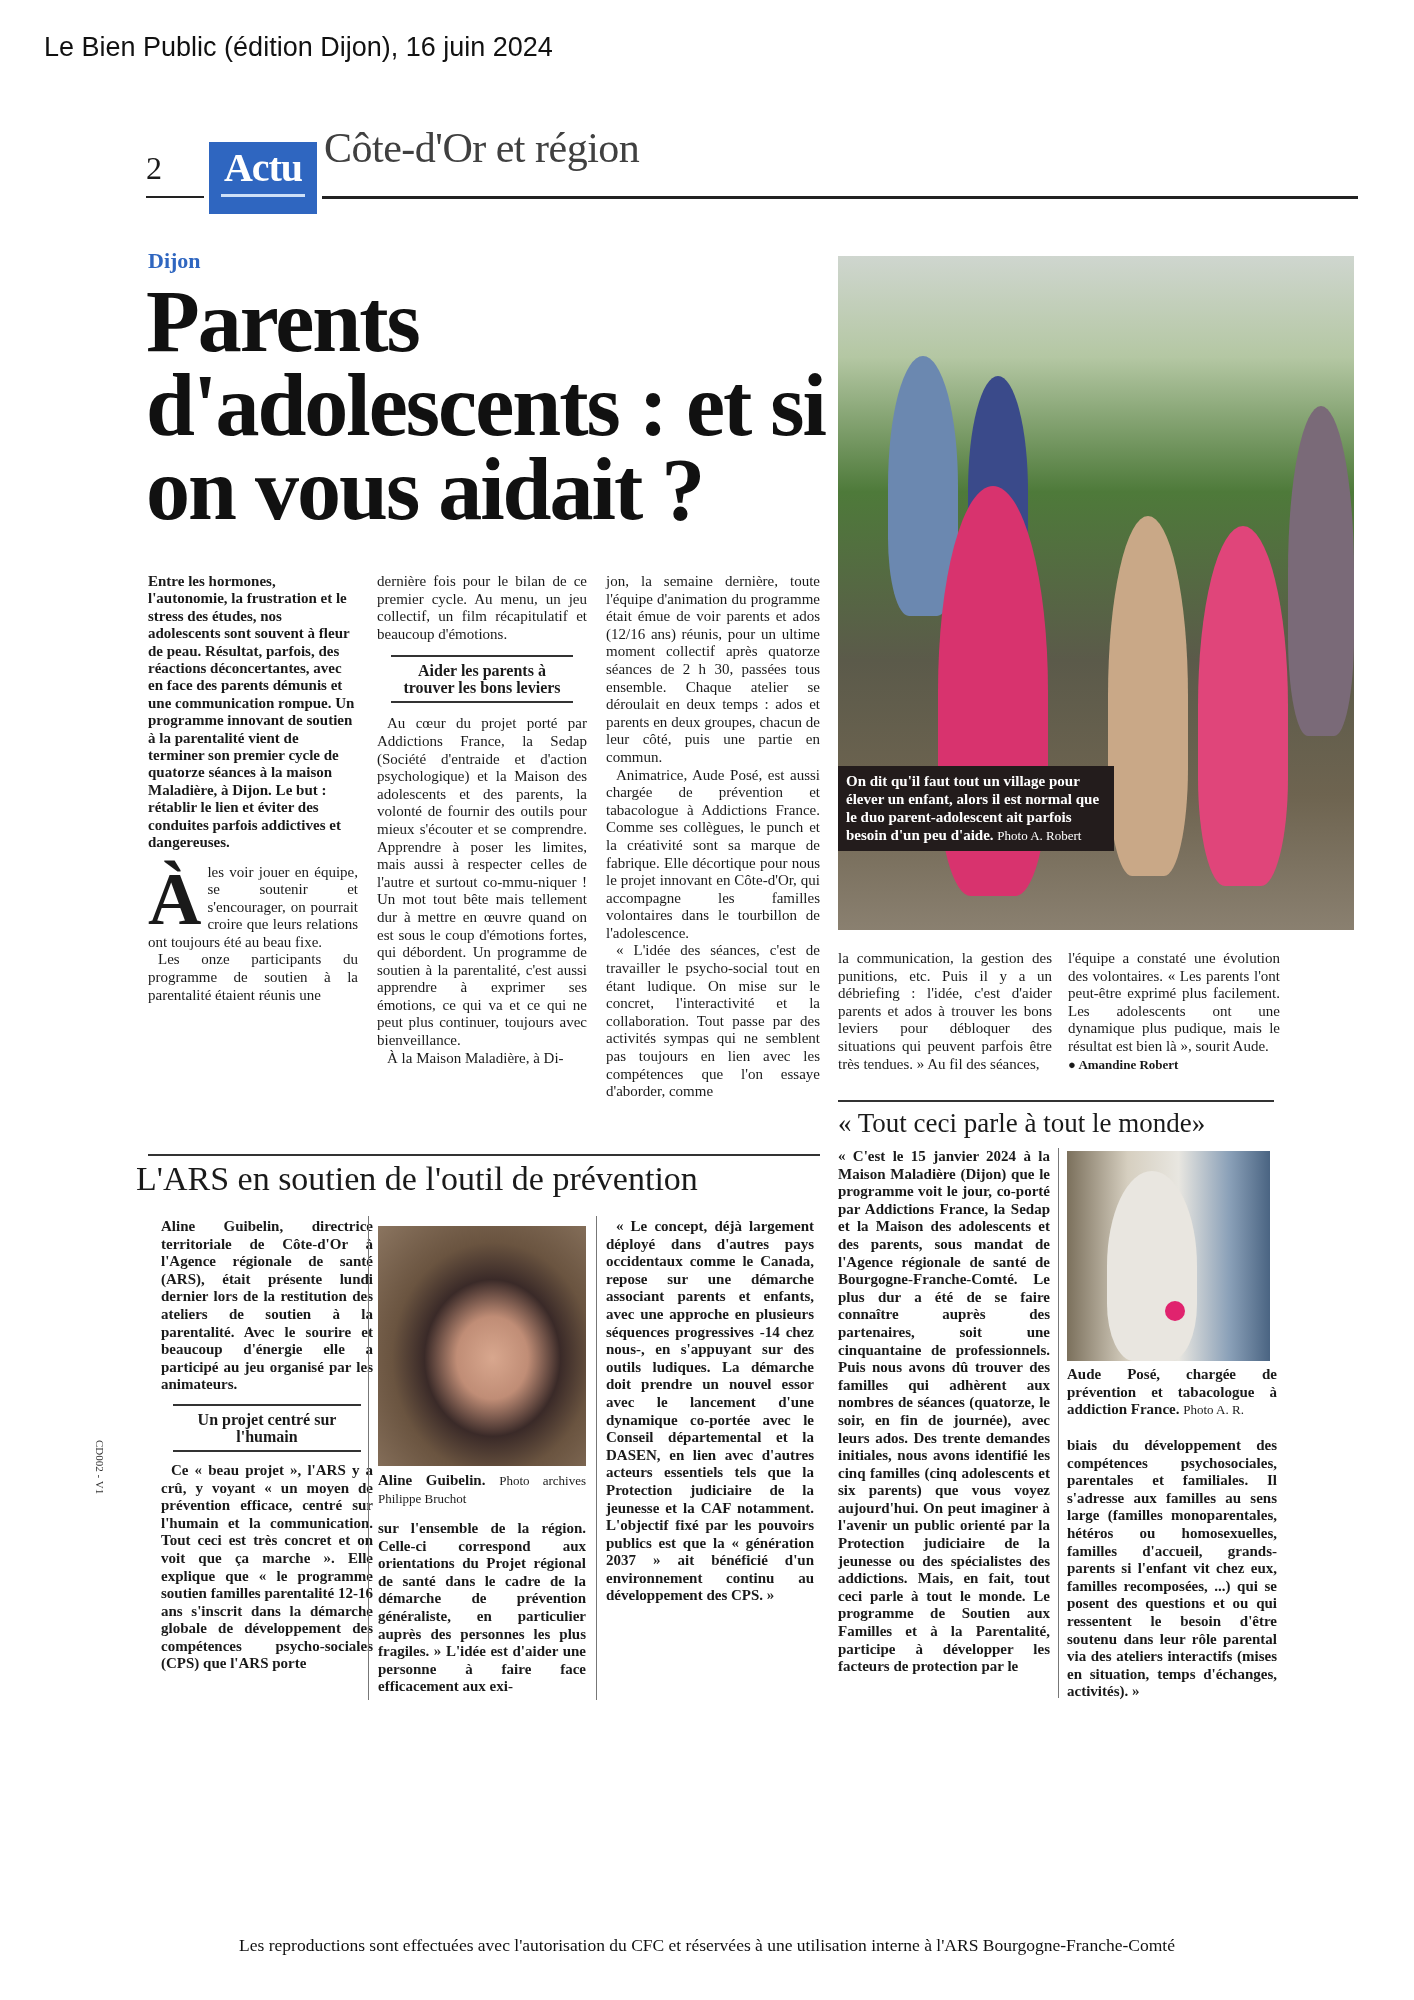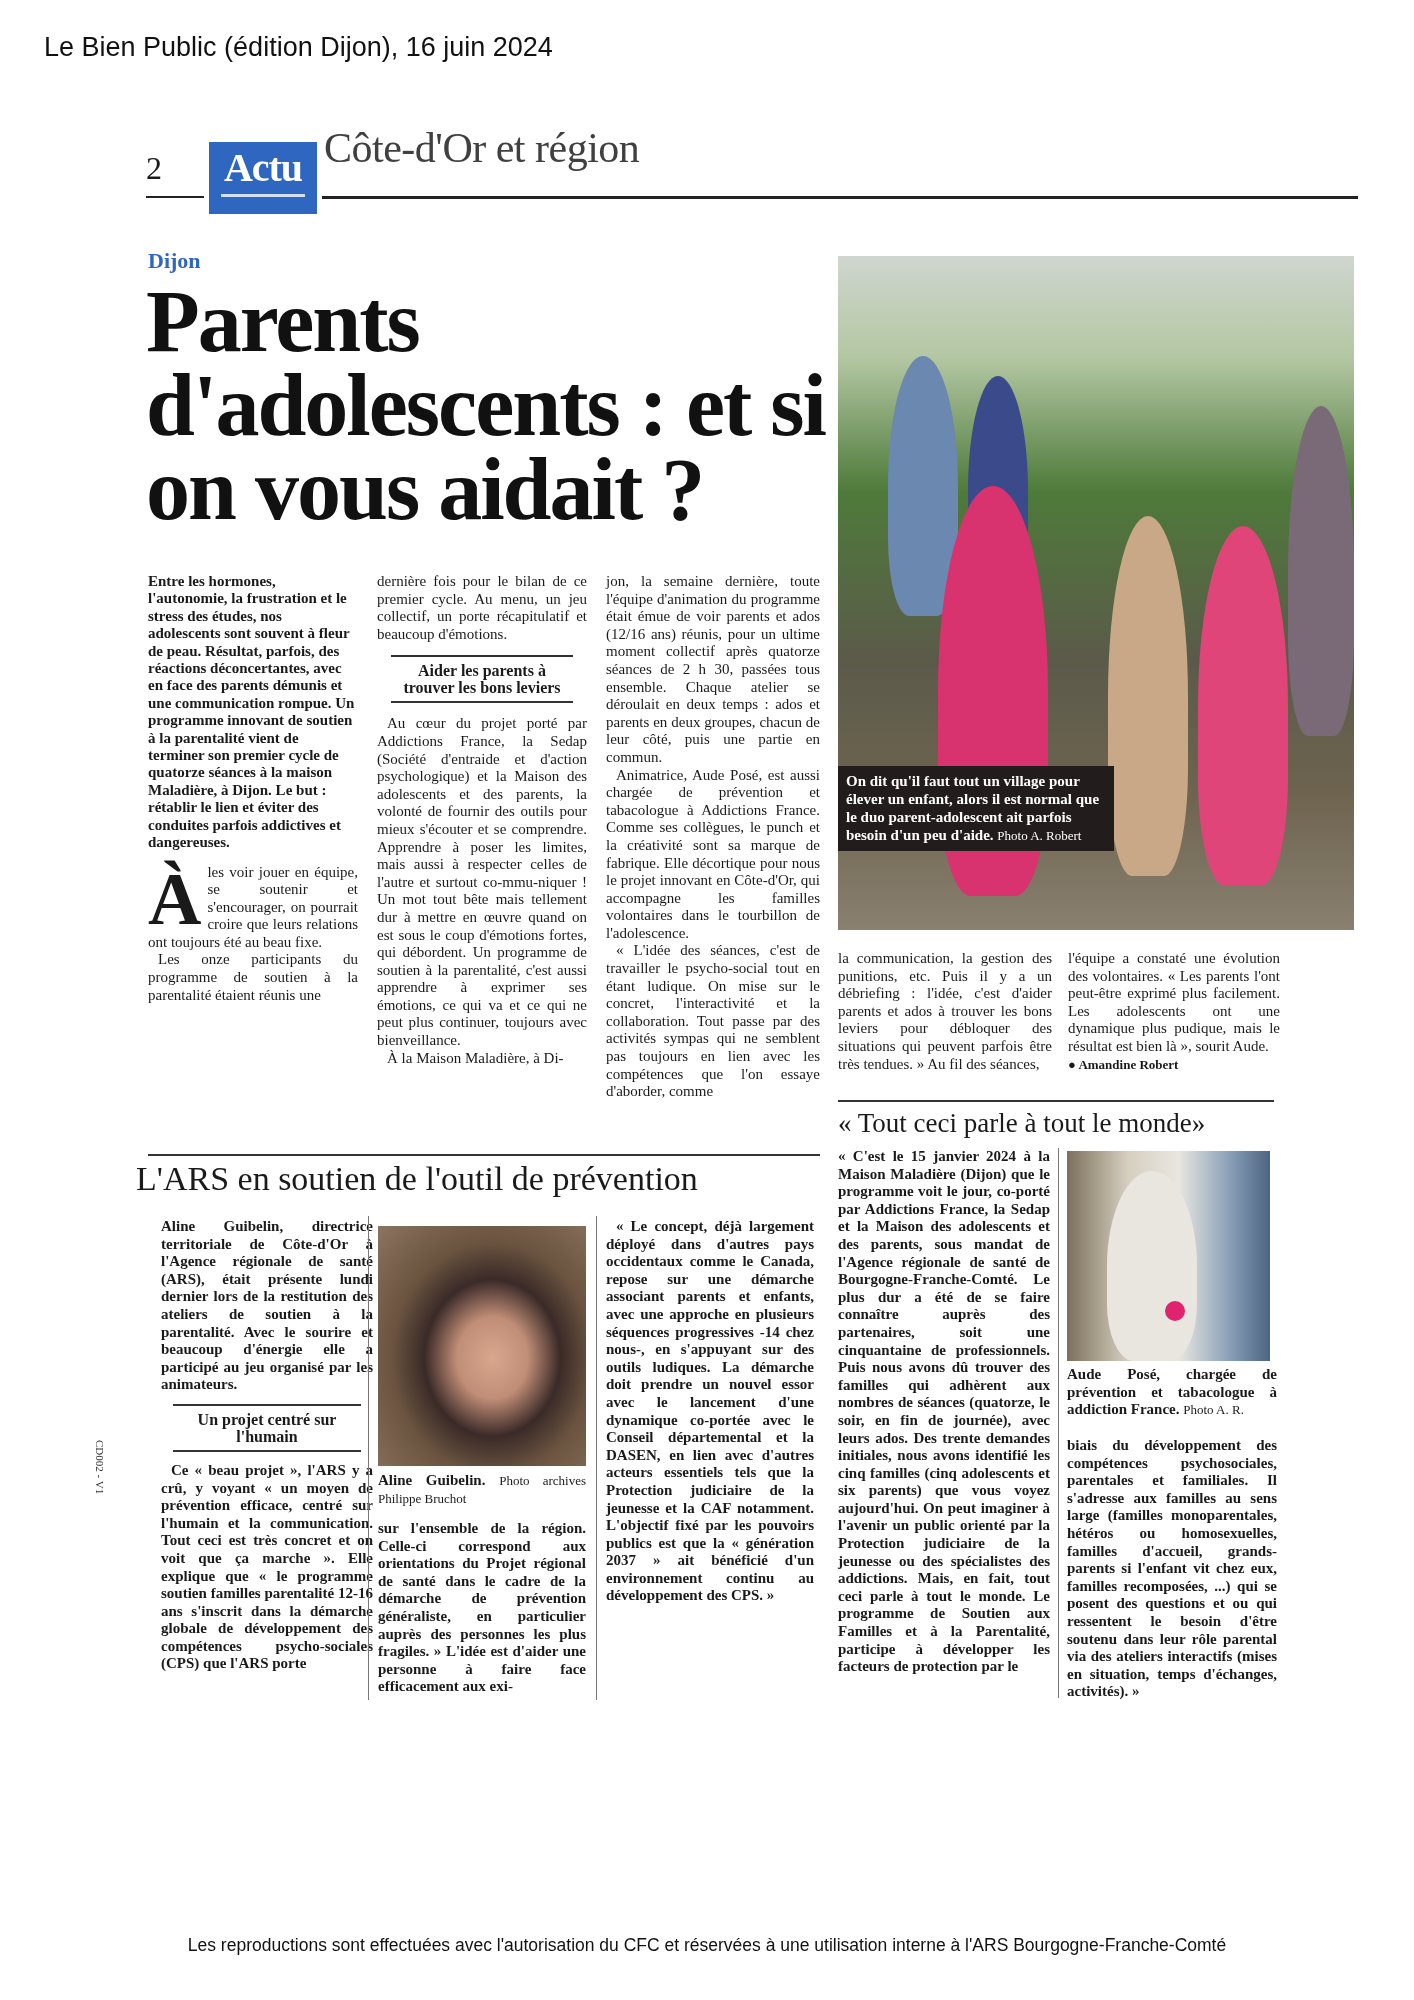--- a/index.html
+++ b/index.html
@@ -1,21 +1,21 @@
 <!DOCTYPE html>
 <html><head>
 <meta charset="utf-8">
 <style>
   html, body { margin:0; padding:0; background:#fff; }
   body { width:1414px; height:2000px; position:relative; overflow:hidden; color:#1a1a1a; }
   .abs { position:absolute; }
   .sans { font-family:"Liberation Sans", sans-serif; }
   .serif { font-family:"Liberation Serif", serif; }
   #source { left:44px; top:32px; font-size:27px; color:#111; }
-  #footer { left:0; width:1414px; top:1935px; text-align:center; font-size:17.5px; color:#111; }
+  #footer { left:0; width:1414px; top:1935px; text-align:center; font-size:17.5px; color:#111;font-family:Liberation Serif, serif; }
 
   
   #page-num { left:146px; top:150px; font-size:32px; }
   #rule-left { left:146px; top:196px; width:58px; height:2px; background:#222; }
   #actu-box { left:209px; top:142px; width:108px; height:72px; background:#2f66c0; }
   #actu-label { left:209px; top:144px; width:108px; text-align:center; font-size:40px; font-weight:bold; color:#fff; letter-spacing:-1px; }
   #actu-underline { left:221px; top:194px; width:84px; height:3px; background:#cfe0f7; }
   #section-title { left:324px; top:124px; font-size:42px; color:#404040; letter-spacing:-0.5px; }
   #rule-right { left:322px; top:196px; width:1036px; height:3px; background:#222; }
 
@@ -66,21 +66,21 @@
 <div id="headline" class="abs serif">Parents d'adolescents : et si on vous aidait ?</div>
 
 <div class="col" style="left:148px; top:573px; width:210px;">
   <p class="lead">Entre les hormones, l'autonomie, la frustration et le stress des études, nos adolescents sont souvent à fleur de peau. Résultat, parfois, des réactions déconcertantes, avec en face des parents démunis et une communication rompue. Un programme innovant de soutien à la parentalité vient de terminer son premier cycle de quatorze séances à la maison Maladière, à Dijon. Le but : rétablir le lien et éviter des conduites parfois addictives et dangereuses.</p>
   <div style="height:12px"></div>
   <p><span class="dropcap">À</span><span>les voir jouer en équipe, se soutenir et s'encourager, on pourrait croire que leurs relations ont toujours été au beau fixe.</span></p>
   <p class="ind">Les onze participants du programme de soutien à la parentalité étaient réunis une</p>
 </div>
 
 <div class="col" style="left:377px; top:573px; width:210px;">
-  <p>dernière fois pour le bilan de ce premier cycle. Au menu, un jeu collectif, un porte récapitulatif et beaucoup d'émotions.</p>
+  <p>dernière fois pour le bilan de ce premier cycle. Au menu, un jeu collectif, un film récapitulatif et beaucoup d'émotions.</p>
   <div class="subhead">Aider les parents à trouver les bons leviers</div>
   <p class="ind">Au cœur du projet porté par Addictions France, la Sedap (Société d'entraide et d'action psychologique) et la Maison des adolescents et des parents, la volonté de fournir des outils pour mieux s'écouter et se comprendre. Apprendre à poser les limites, mais aussi à respecter celles de l'autre et surtout co-mmu-niquer ! Un mot tout bête mais tellement dur à mettre en œuvre quand on est sous le coup d'émotions fortes, qui débordent. Un programme de soutien à la parentalité, c'est aussi apprendre à exprimer ses émotions, ce qui va et ce qui ne peut plus continuer, toujours avec bienveillance.</p>
   <p class="ind">À la Maison Maladière, à Di-</p>
 </div>
 
 <div class="col" style="left:606px; top:573px; width:214px;">
   <p>jon, la semaine dernière, toute l'équipe d'animation du programme était émue de voir parents et ados (12/16 ans) réunis, pour un ultime moment collectif après quatorze séances de 2 h 30, passées tous ensemble. Chaque atelier se déroulait en deux temps : ados et parents en deux groupes, chacun de leur côté, puis une partie en commun.</p>
   <p class="ind">Animatrice, Aude Posé, est aussi chargée de prévention et tabacologue à Addictions France. Comme ses collègues, le punch et la créativité sont sa marque de fabrique. Elle décortique pour nous le projet innovant en Côte-d'Or, qui accompagne les familles volontaires dans le tourbillon de l'adolescence.</p>
   <p class="ind">« L'idée des séances, c'est de travailler le psycho-social tout en étant ludique. On mise sur le concret, l'interactivité et la collaboration. Tout passe par des activités sympas qui ne semblent pas toujours en lien avec les compétences que l'on essaye d'aborder, comme</p>
 </div>

